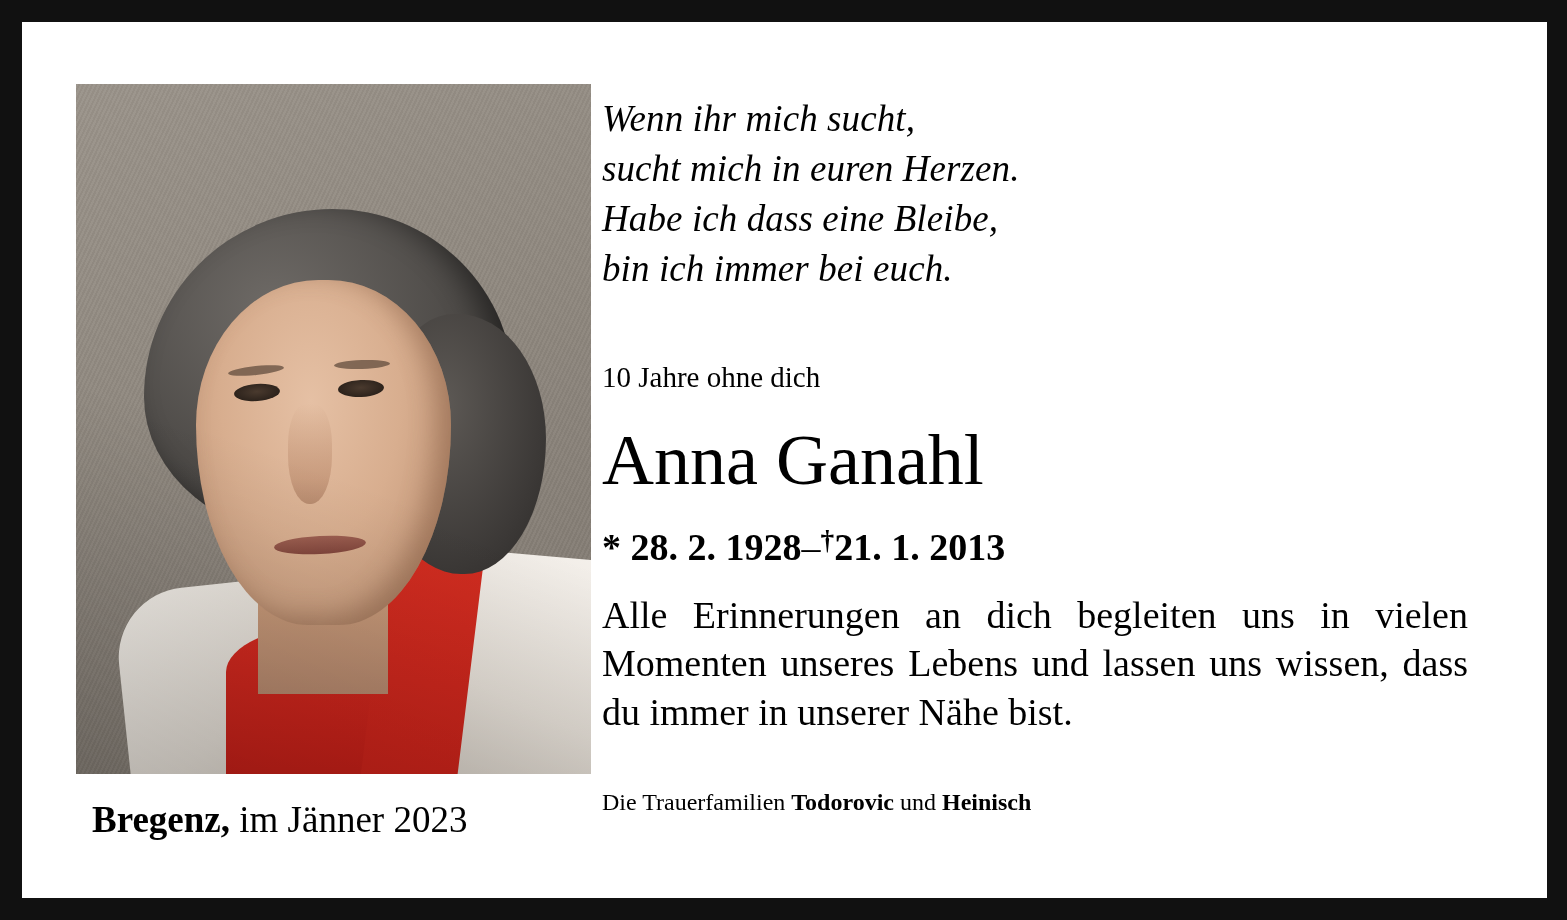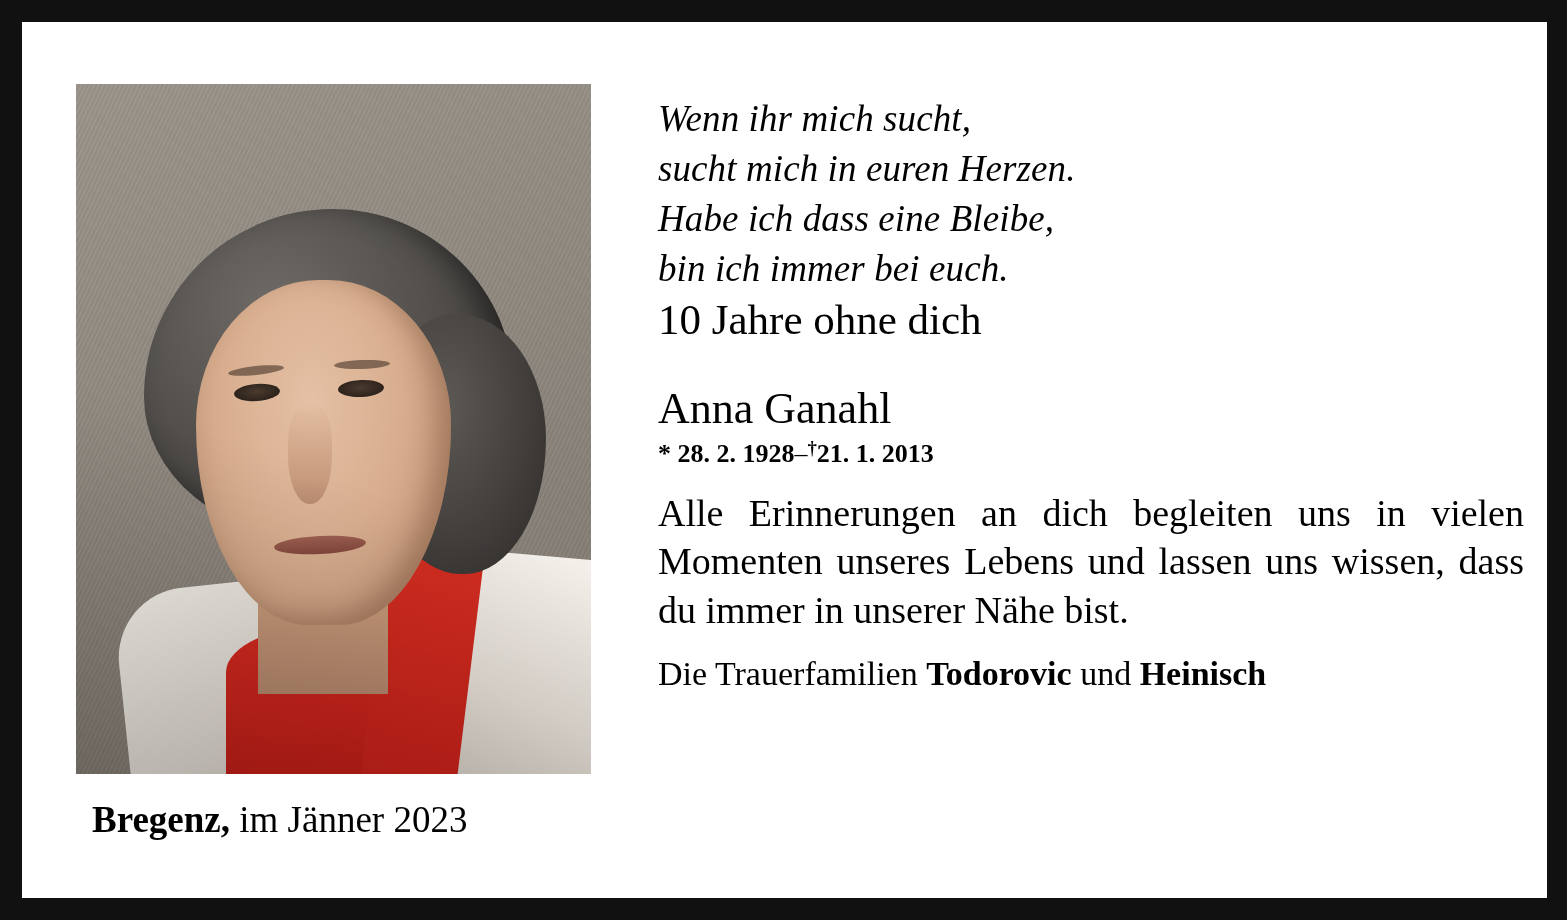--- a/index.html
+++ b/index.html
@@ -173,60 +173,61 @@
     top: 778px;
     font-size: 37px;
     line-height: 1.1;
     white-space: nowrap;
   }
   .place-line .city { font-weight: bold; }
 
   
   .text-col {
     position: absolute;
-    left: 636px;
+    left: 580px;
     top: 72px;
     width: 870px;
   }
   .verse {
     font-style: italic;
     font-size: 37px;
     line-height: 1.35;
     letter-spacing: .1px;
   }
   .verse div { white-space: nowrap; }
 
   .years {
-    font-size: 43px;
+    margin-top: 66px;
+    font-size: 29px;
     line-height: 1.2;
   }
   .name {
-    margin-top: 40px;
-    font-size: 44px;
+    margin-top: 26px;
+    font-size: 72px;
     line-height: 1.1;
   }
   .dates {
-    margin-top: 3px;
-    font-size: 26px;
+    margin-top: 24px;
+    font-size: 38px;
     font-weight: bold;
     line-height: 1.2;
   }
   .dates .sep { font-weight: normal; }
   .dates sup { font-size: .72em; vertical-align: 0.42em; }
 
   .memory {
     margin-top: 20px;
     font-size: 38px;
     line-height: 1.28;
     text-align: justify;
     width: 866px;
   }
   .families {
-    margin-top: 18px;
-    font-size: 34px;
+    margin-top: 50px;
+    font-size: 24px;
     line-height: 1.25;
     white-space: nowrap;
   }
   .families b { font-weight: bold; }
 </style>
 </head>
 <body>
 
 <div class="notice-frame">
   <div class="notice-inner">

